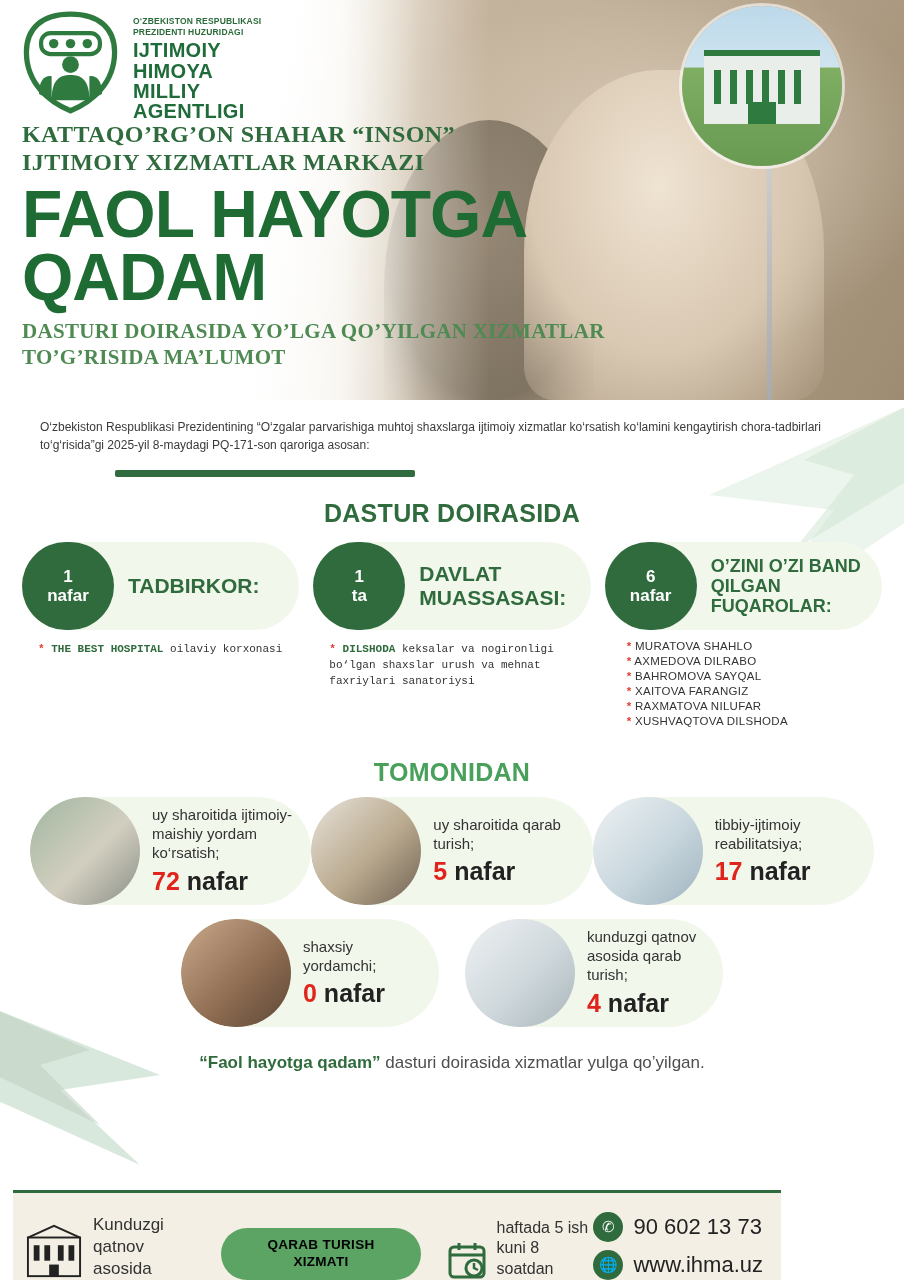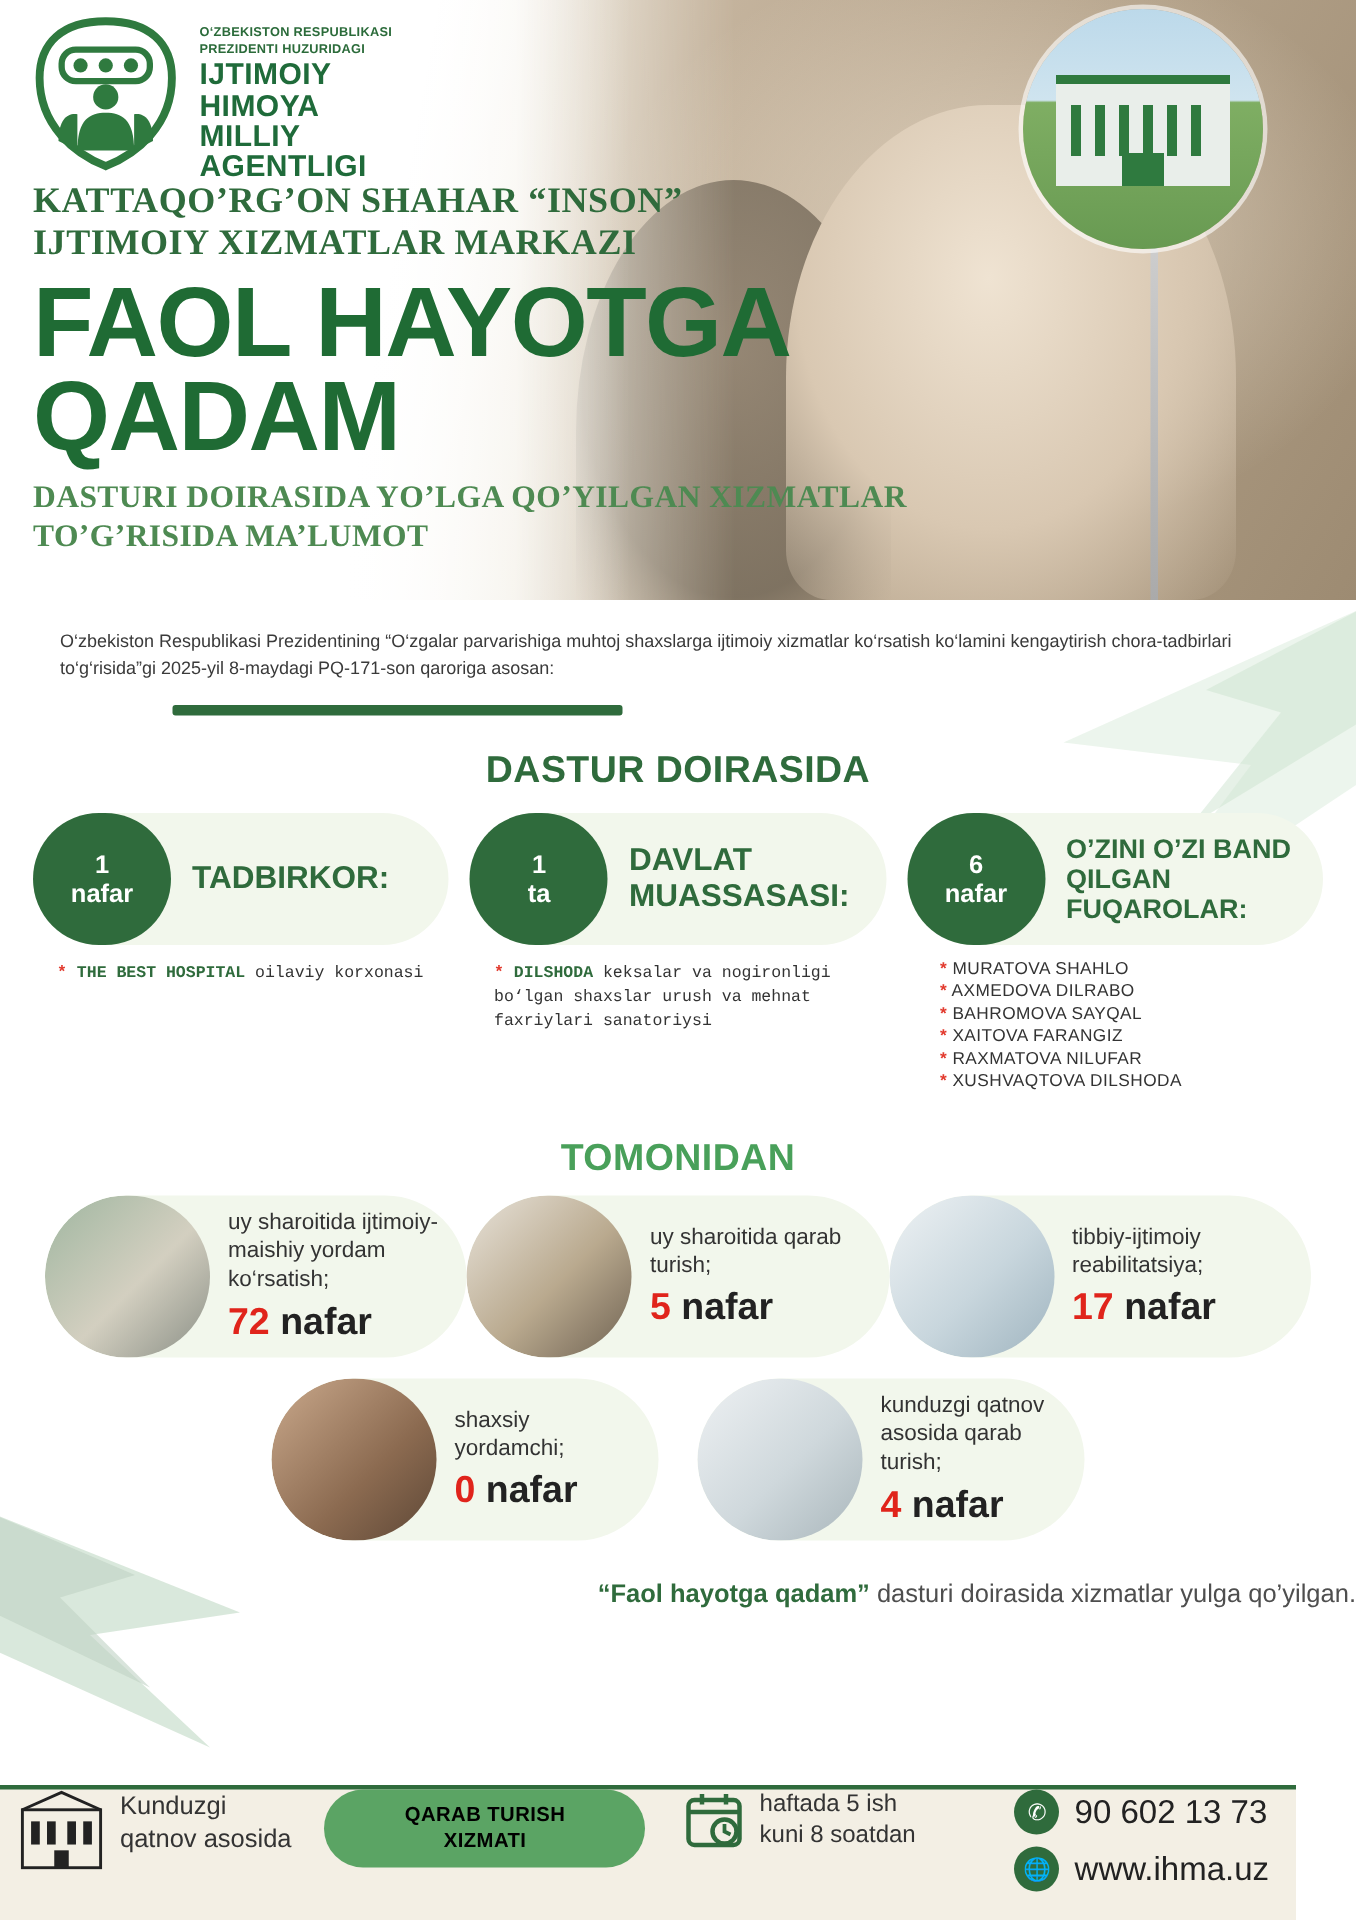--- a/index.html
+++ b/index.html
@@ -164,28 +164,28 @@
   .ph5{ background:linear-gradient(135deg,#eef1f3,#cfd8dc 55%,#a9b6bb); }
   .tile-text{ padding:0 10px 0 12px; }
   .tile-caption{ font-size:15px; color:#333; line-height:1.25; }
   .tile-count{ margin-top:4px; font-size:25px; font-weight:bold; color:#222; }
   .tile-count .num{ color:#e0241b; }
 
   .tiles2{ position:relative; z-index:3; display:flex; gap:26px; padding:14px 0 0 0; justify-content:center; }
   .tiles2 .tile{ flex:none; width:258px; }
 
   .closing{
-    position:relative; z-index:3; text-align:right; margin-top:26px; font-size:17px; color:#4e4e4e;
+    position:relative; z-index:3; text-align:center; margin-top:26px; font-size:17px; color:#4e4e4e;
   }
   .closing b{ color:#2f6b3c; }
 
   
   .footer{
-    position:absolute; left:0; bottom:0; width:864px; height:90px; background:#f3efe4;
-    border-top:3px solid #2f6b3c; display:flex; align-items:flex-start; padding:0 12px;
+    position:absolute; left:13px; bottom:0; width:768px; height:90px; background:#f3efe4;
+    border-top:3px solid #2f6b3c; display:flex; align-items:flex-end; padding:0 12px;
   }
   .f-bld{ width:58px; height:56px; flex:none; }
   .f-text{ font-size:17px; color:#333; line-height:1.3; margin-left:10px; }
   .f-btn{
     margin-left:22px; width:214px; height:52px; border-radius:26px; background:#5ba464; color:#000000;
     display:flex; align-items:center; justify-content:center; text-align:center;
     font-size:13.5px; font-weight:bold; line-height:1.25; letter-spacing:.3px;
   }
   .f-cal{ margin-left:26px; width:40px; height:40px; flex:none; }
   .f-days{ margin-left:10px; font-size:16px; color:#333; line-height:1.3; }

